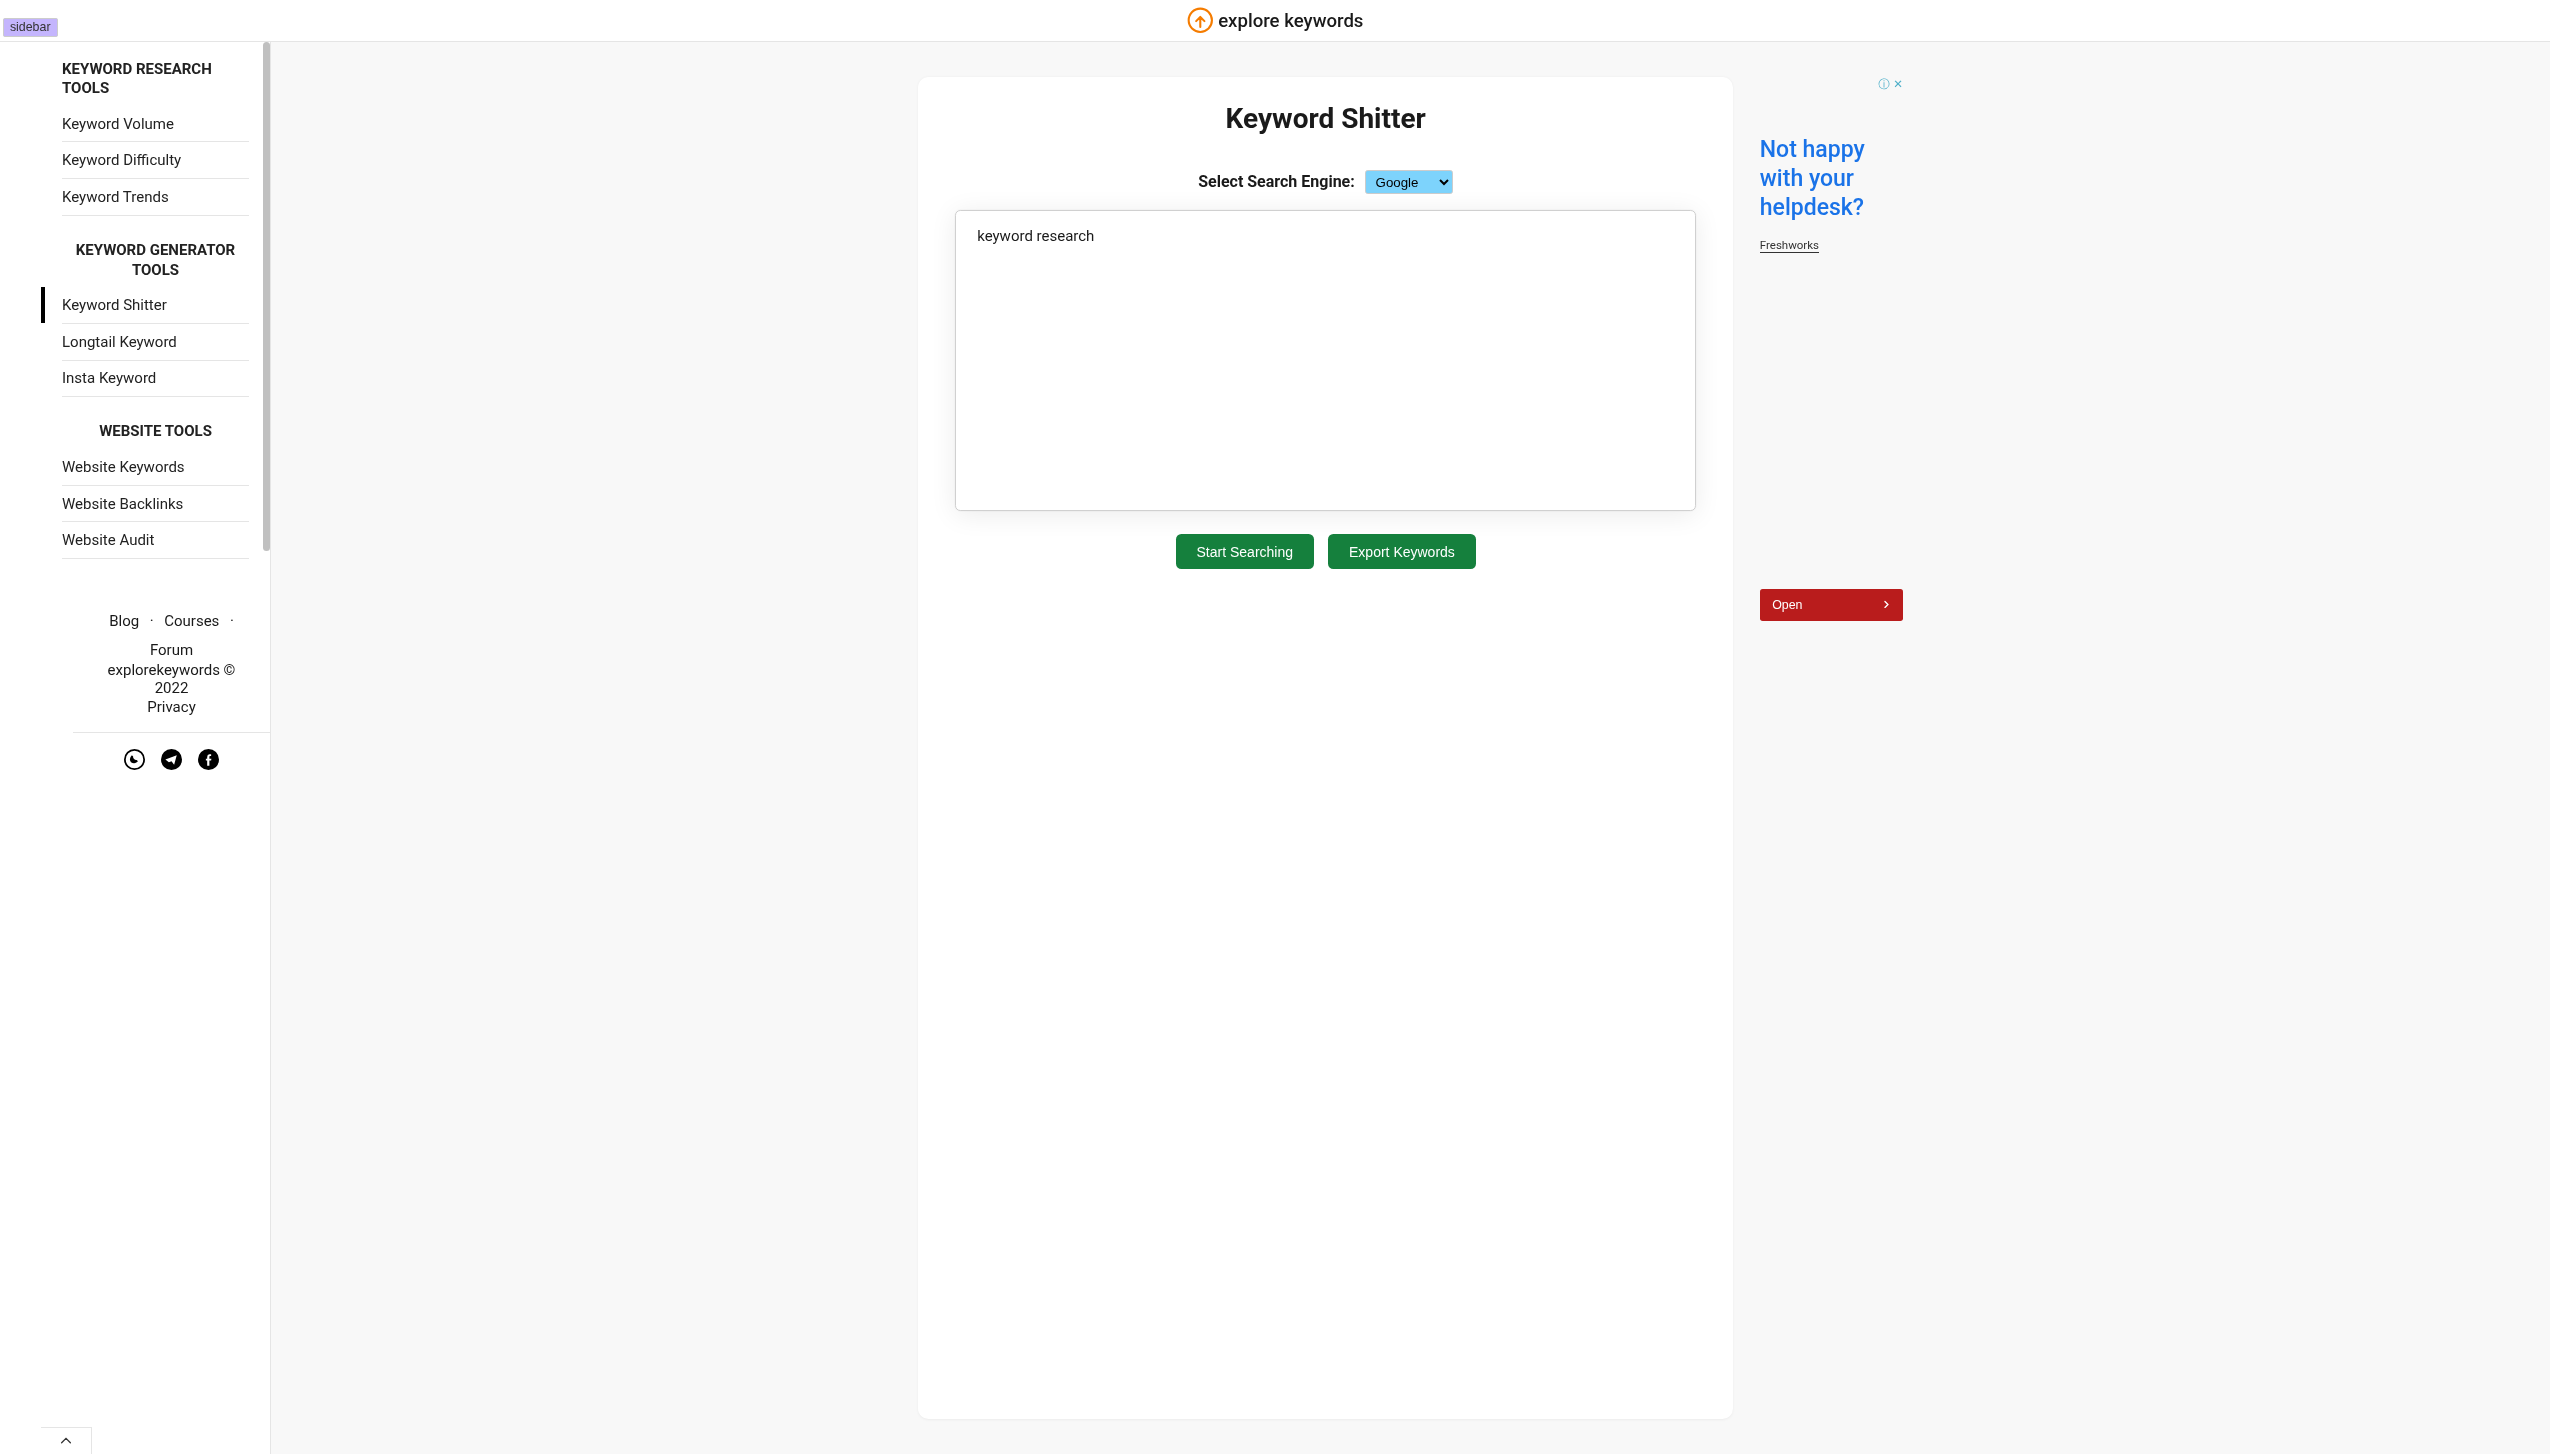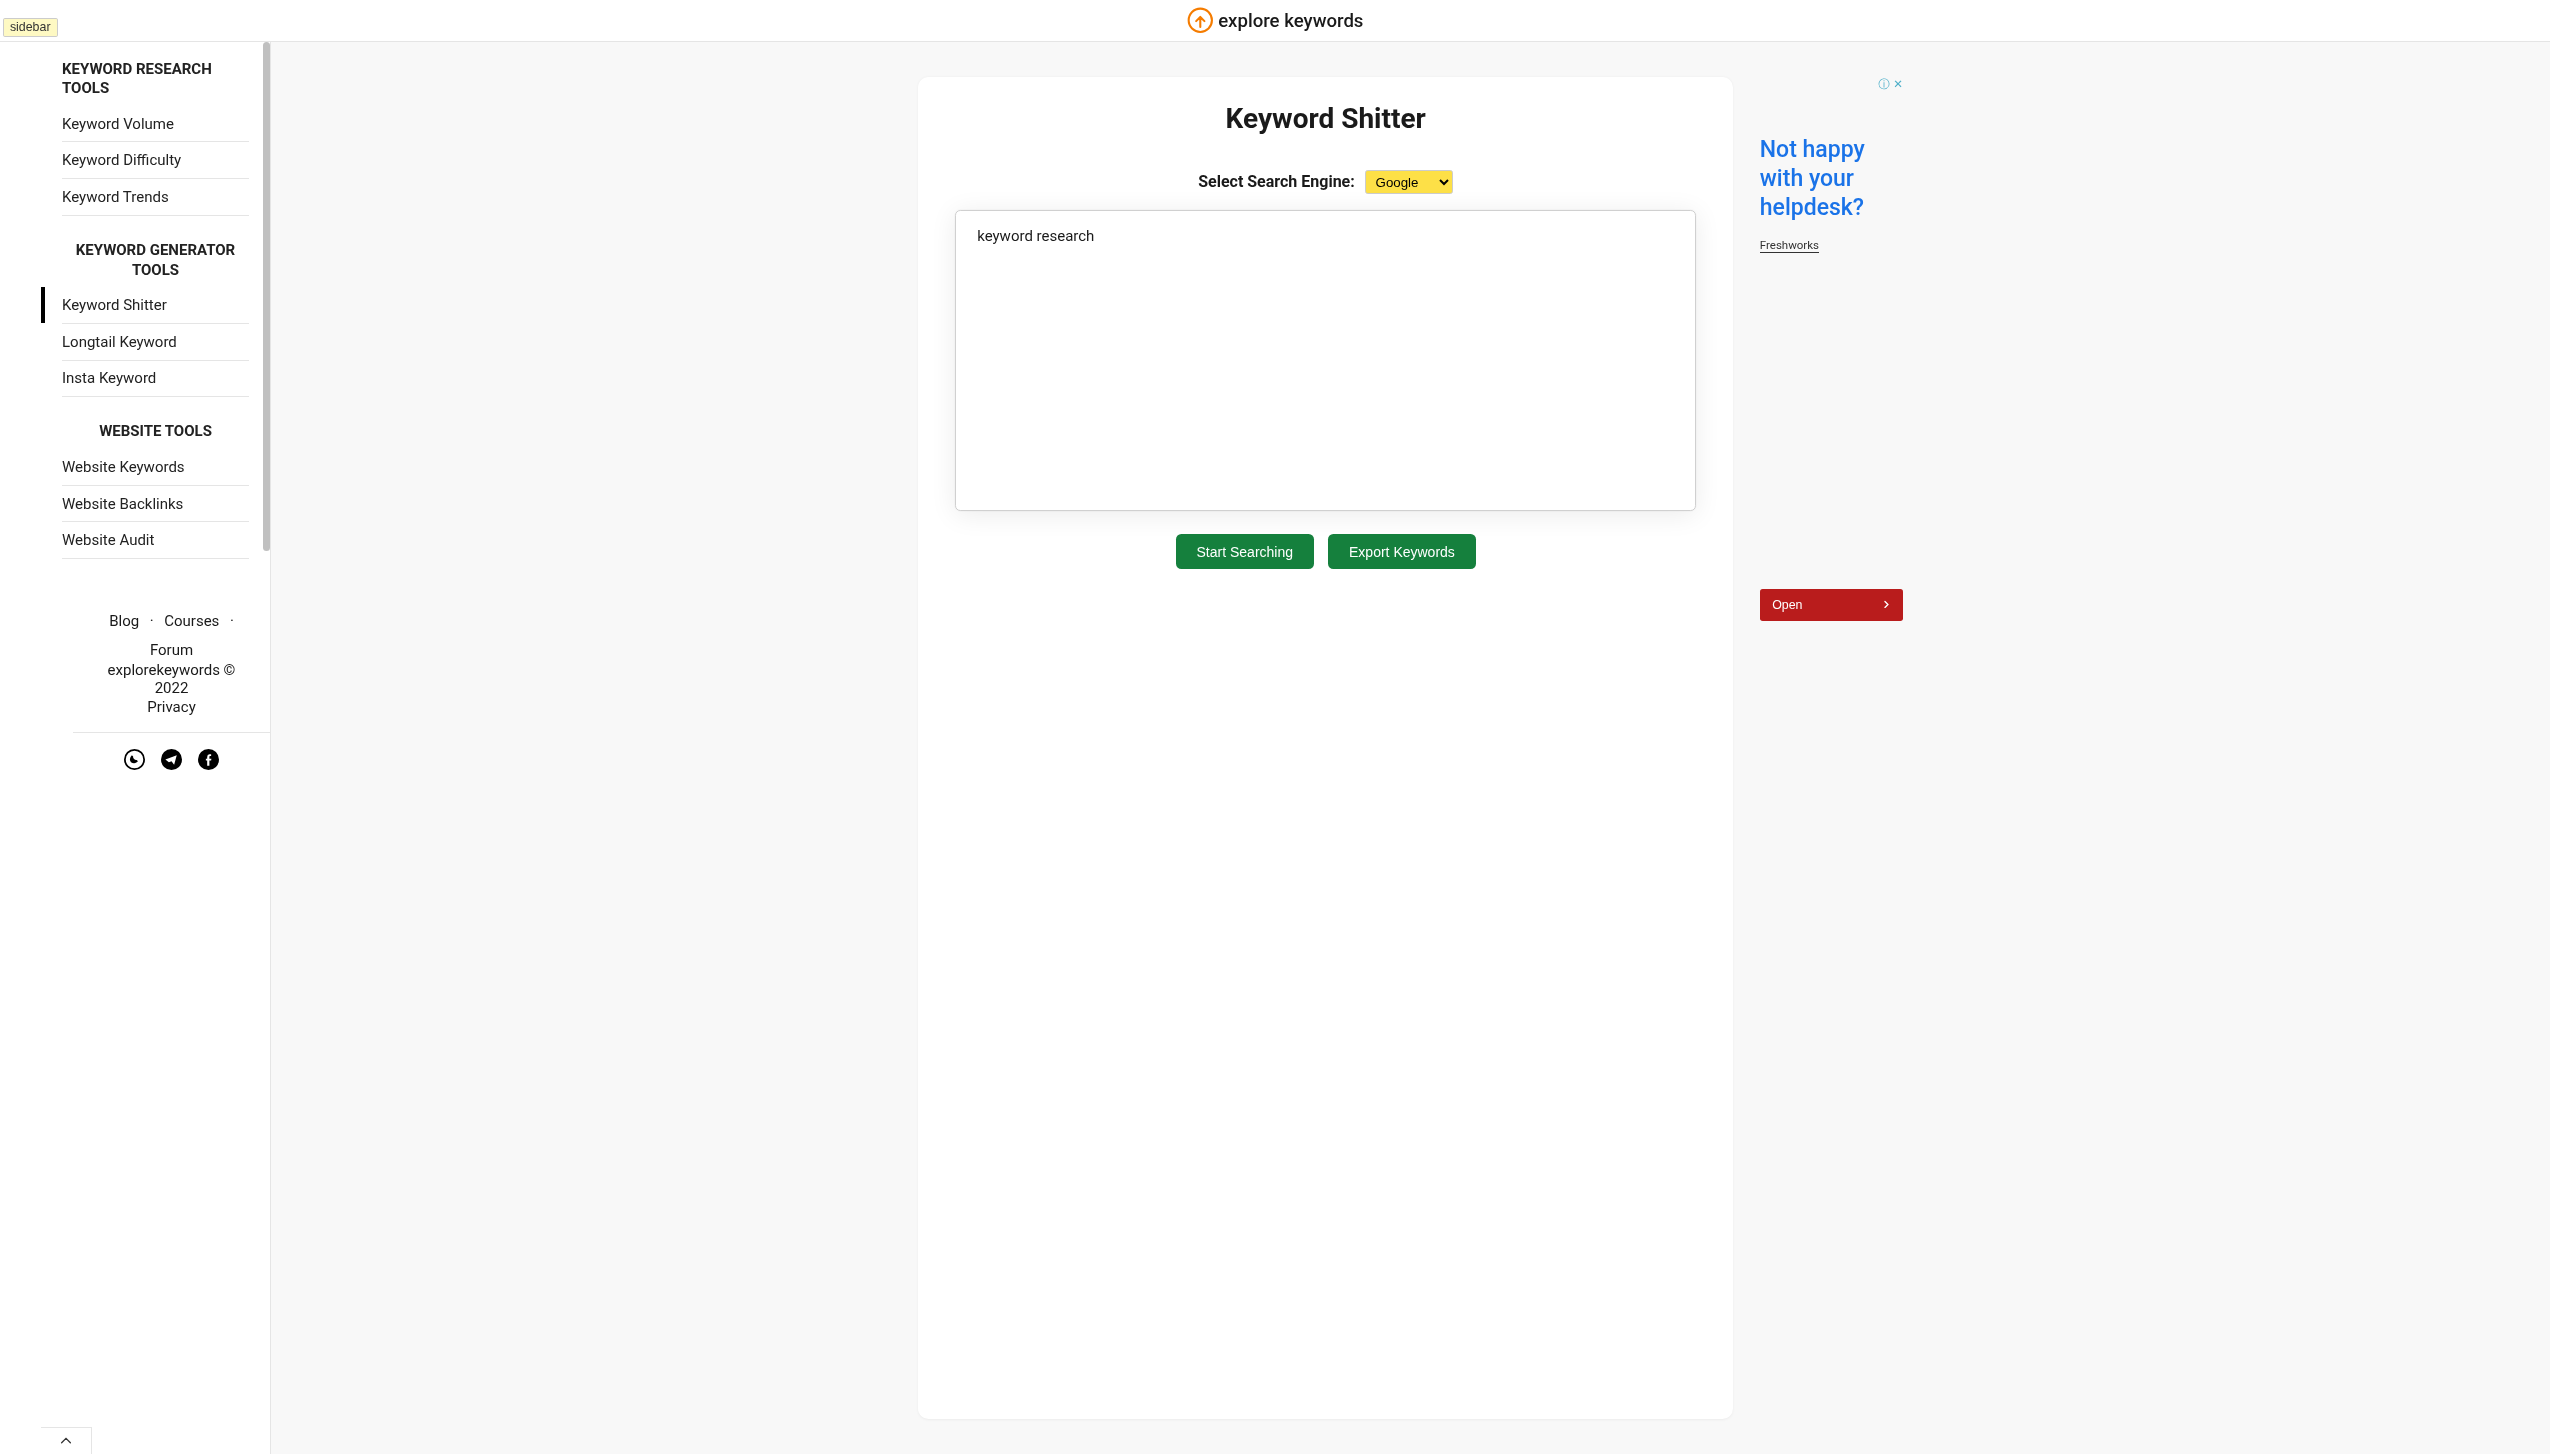--- a/index.html
+++ b/index.html
@@ -20,21 +20,21 @@
       justify-content: center;
       height: 42px;
       border-bottom: 0.9px solid #e5e5e5;
       position: relative;
     }
     
     .sidebar-toggle {
       position: absolute;
       left: 2.7px;
       top: 17.7px;
-      background: #fef9c3;
+      background: #c4b5fd;
       border: 0.9px solid #ccc;
       border-radius: 1.8px;
       font-size: 12.4px;
       padding: 1.8px 6.2px;
       color: #333;
       cursor: pointer;
     }
     
     .logo-wrap {
       display: flex;
@@ -234,21 +234,21 @@
       font-weight: 700;
       color: #1a1a1a;
       margin-right: 7px;
     }
     
     .search-engine-select {
       font-size: 13.3px;
       padding: 2.7px 17.7px 2.7px 5.3px;
       border: 0.9px solid #ccc;
       border-radius: 2.7px;
-      background: #fde047;
+      background: #7dd3fc;
     }
     
     .keyword-textarea {
       width: 100%;
       height: 301px;
       border: 0.9px solid #d0d0d0;
       border-radius: 5.3px;
       padding: 16px 21px;
       font-size: 15px;
       font-family: inherit;

